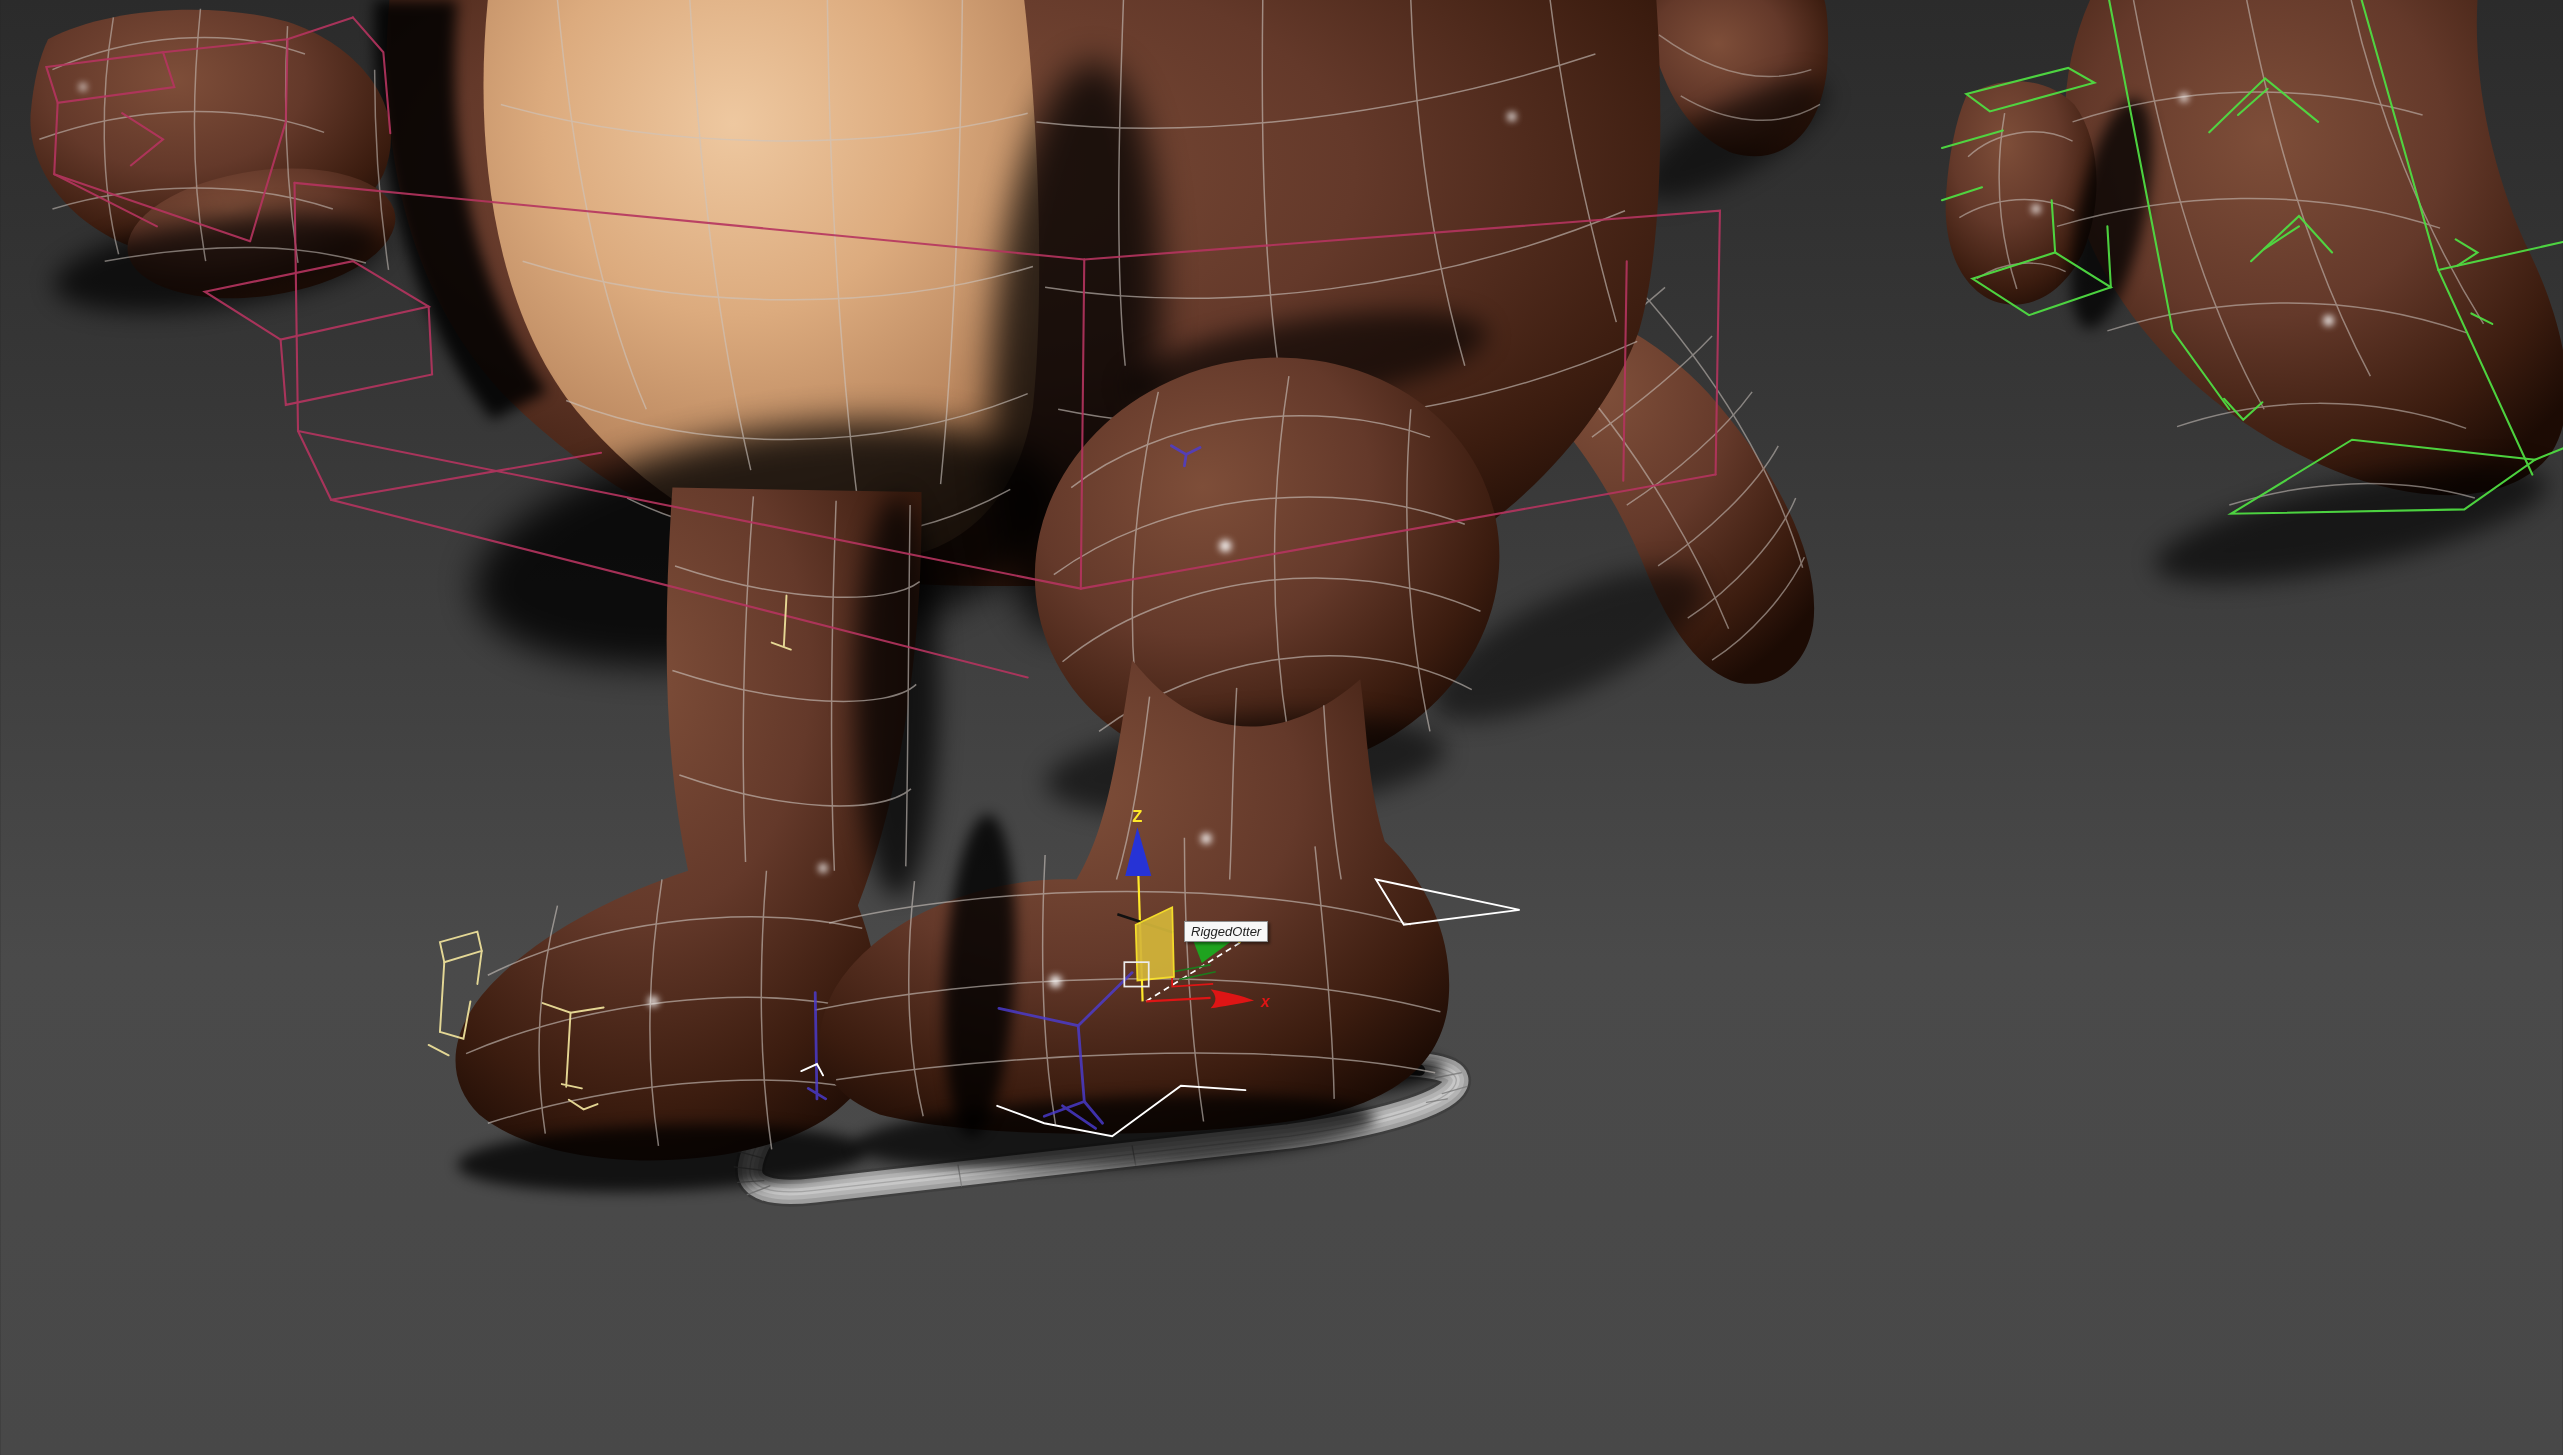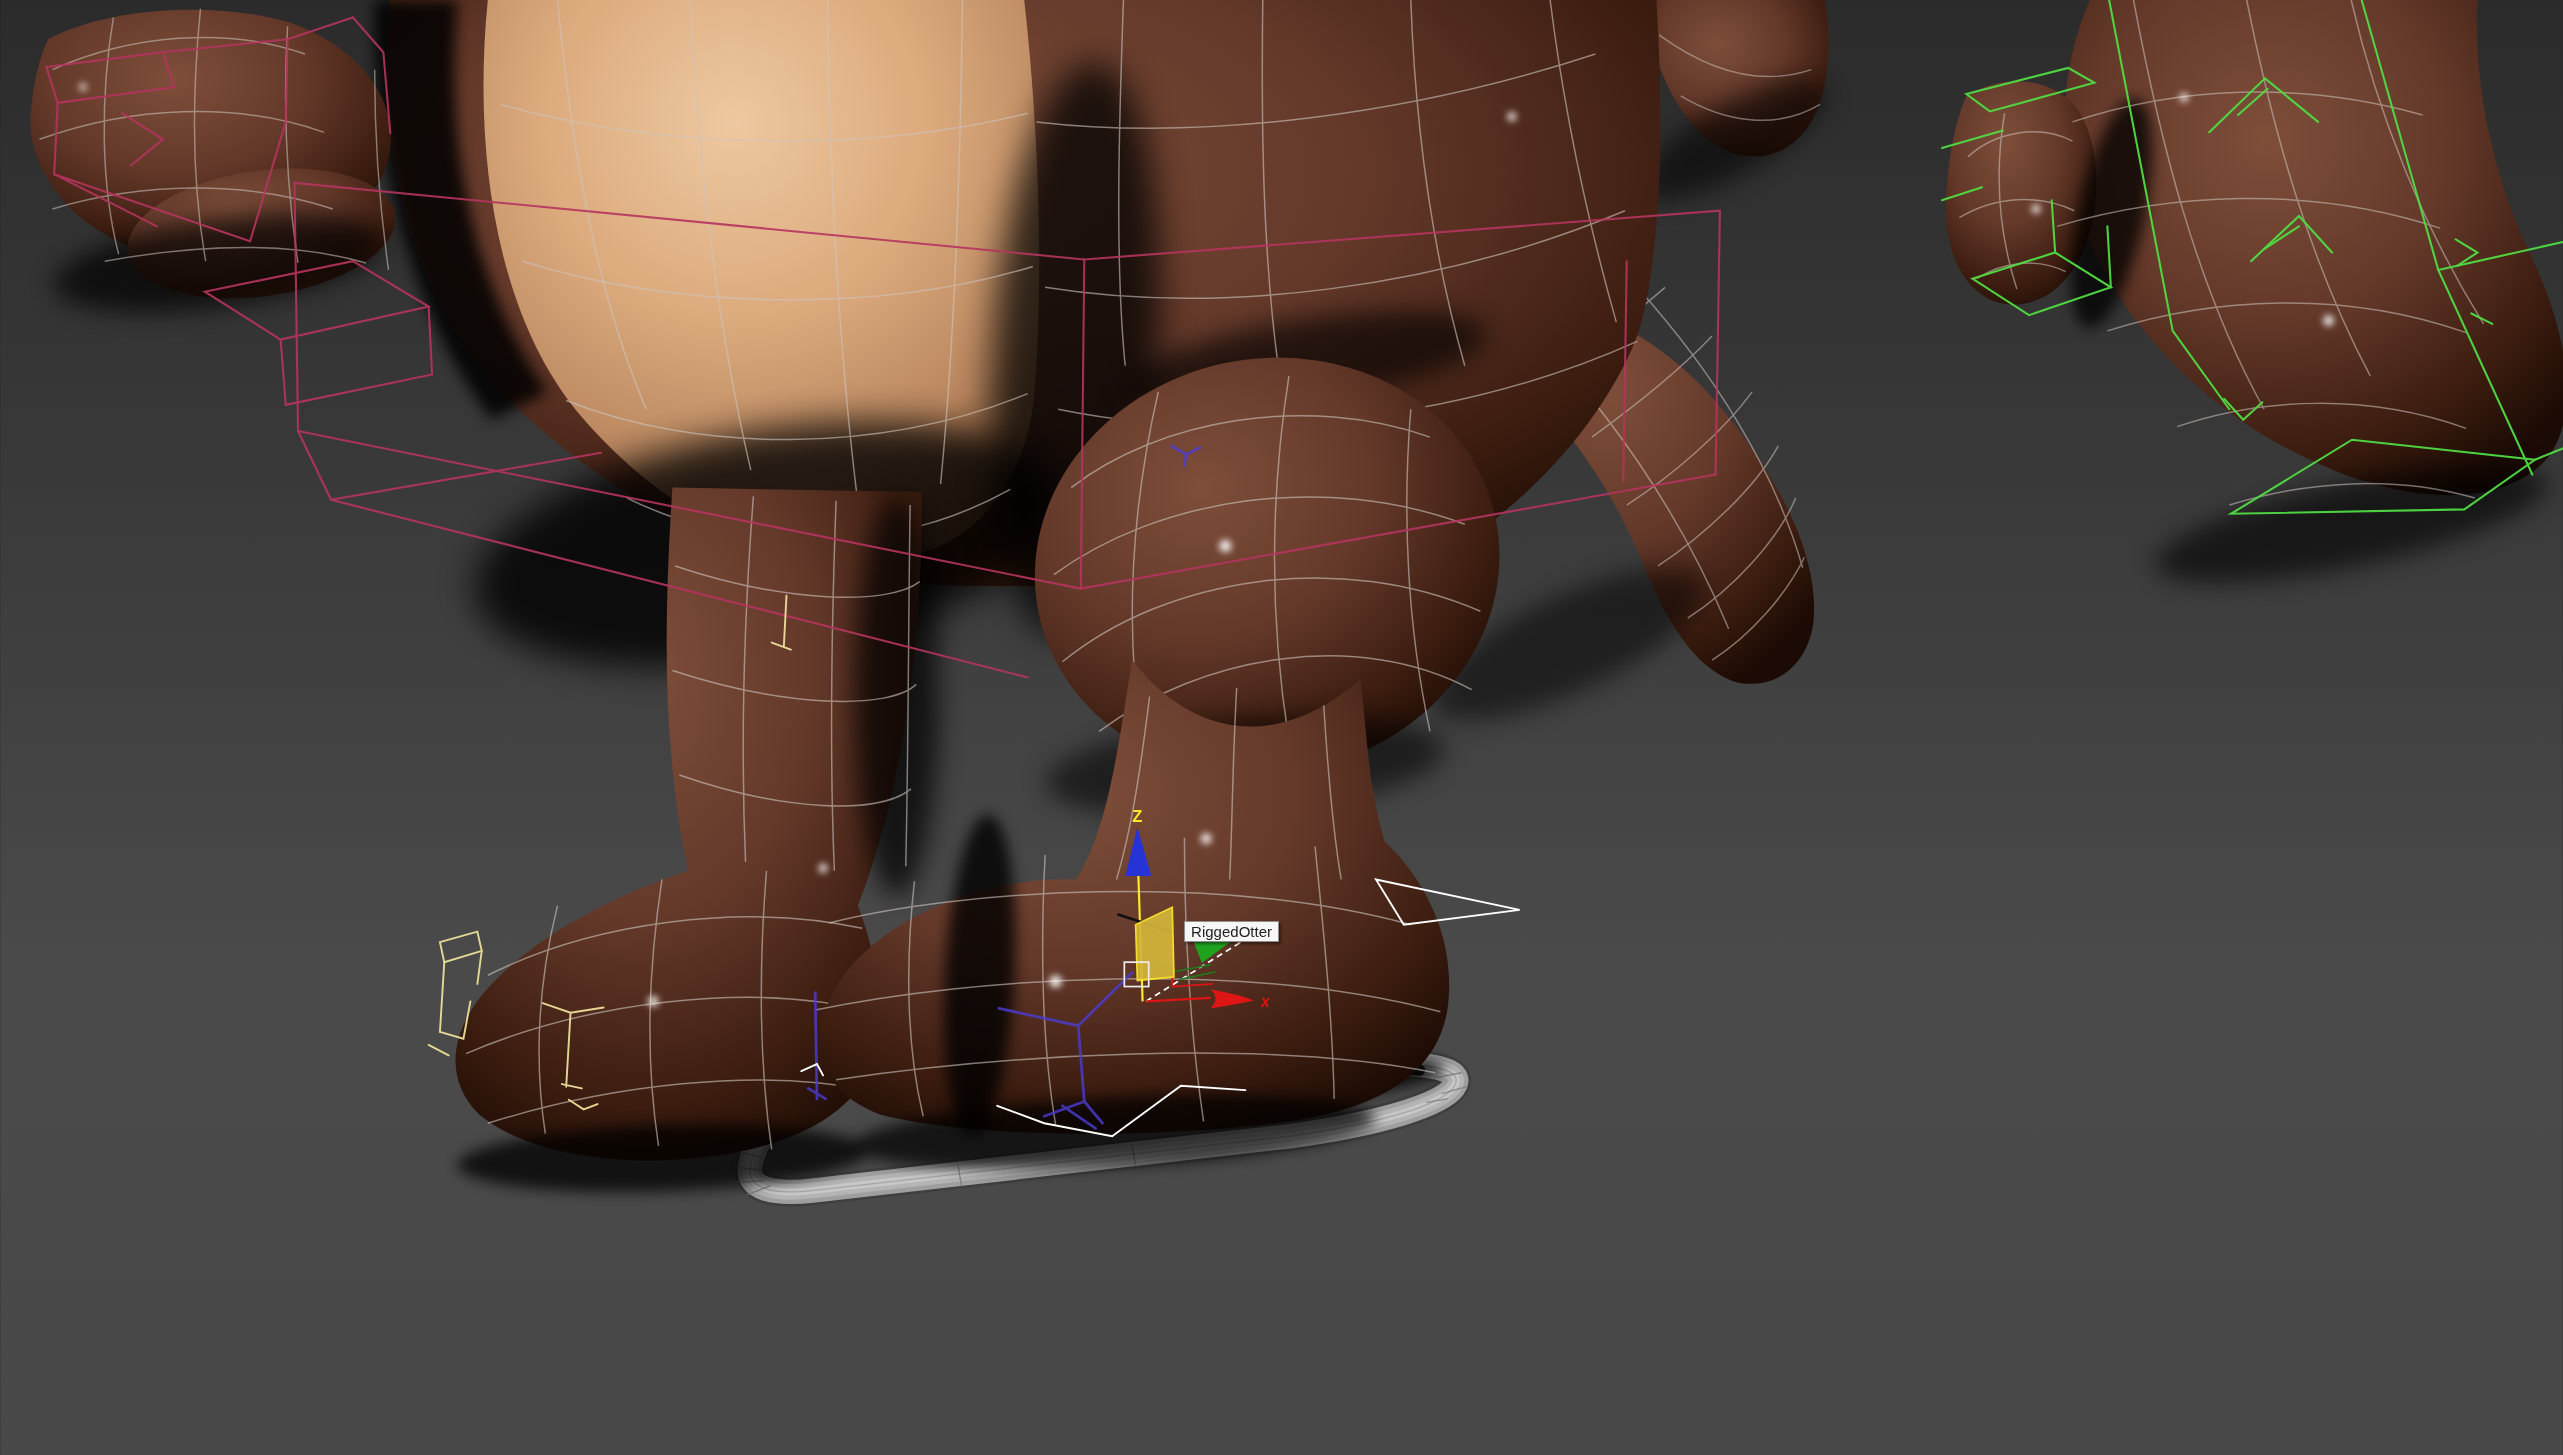--- a/index.html
+++ b/index.html
@@ -12,23 +12,24 @@
   .stage svg{position:absolute;inset:0;display:block;}
   .tooltip{
     position:absolute;
     left:1184px;top:921px;
     height:17.4px;line-height:17.4px;
     padding:0.9px 6.1px 0.9px 6.1px;
     background:#f7f7f7;
     border:0.9px solid #8f8f8f;
     box-shadow:1.7px 1.7px 2.6px rgba(0,0,0,.45);
     color:#222;
-    font-size:15px;
+    font-size:13px;
     white-space:nowrap;
     z-index:5;
+    font-style:italic;
   }
 </style>
 </head>
 <body>
 
 <div class="stage">
 <svg viewBox="0 0 2943 1671" width="2563" height="1455">
   <defs>
     <linearGradient id="bgGrad" x1="0" y1="0" x2="0" y2="1">
       <stop offset="0" stop-color="#2b2b2b"></stop>

